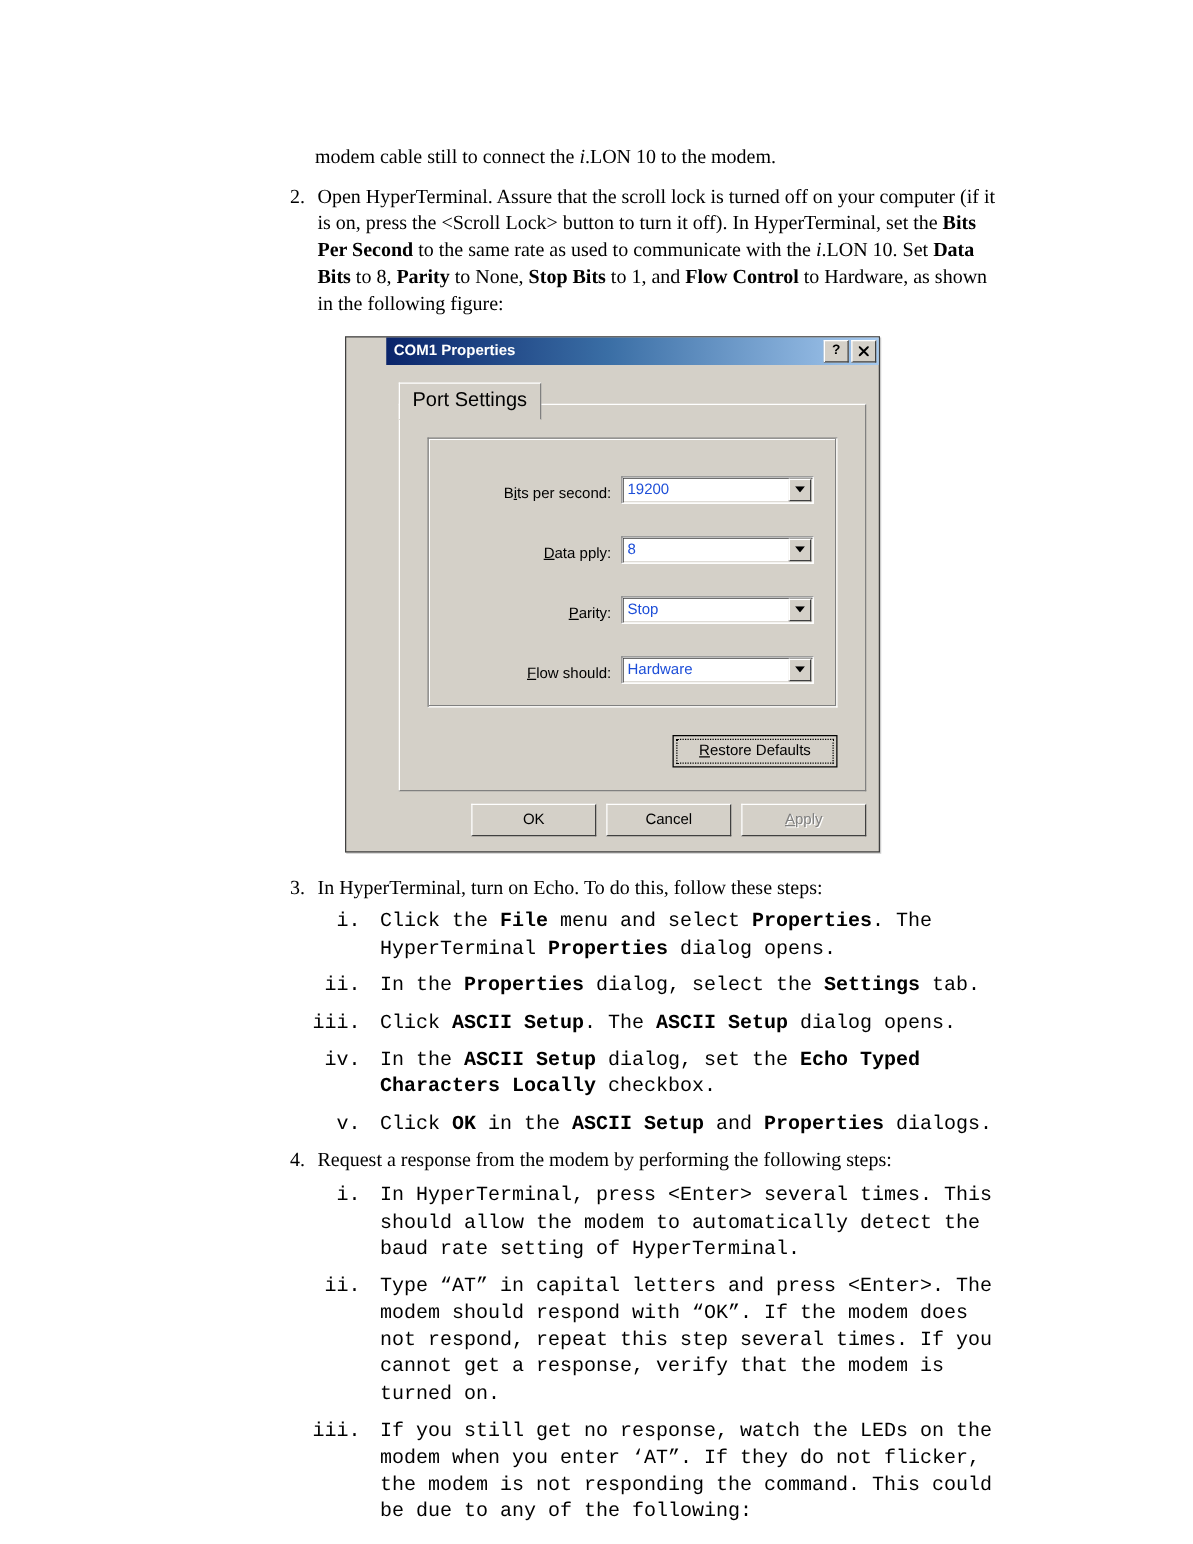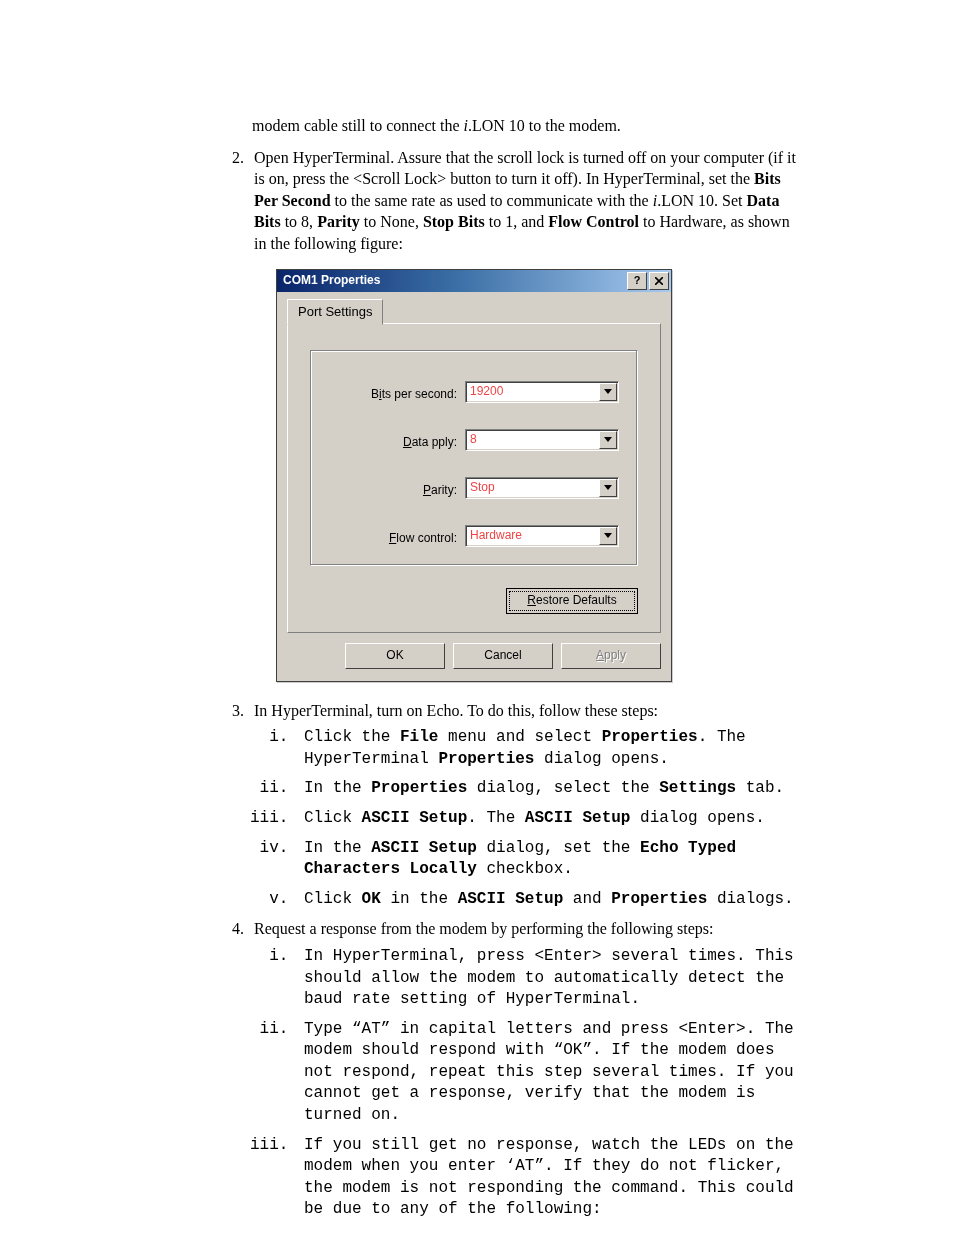--- a/index.html
+++ b/index.html
@@ -43,20 +43,21 @@
   .dialog-wrap {
     margin: 14px 0 18px 22px;
   }
   .dlg {
     width: 394px;
     font-family: Tahoma, "MS Sans Serif", Arial, sans-serif;
     font-size: 12px;
     border: 1px solid #404040;
     background: #d4d0c8;
     box-shadow: 1px 1px 0 rgba(0,0,0,0.2);
+    padding-left: 32px;
   }
   .titlebar {
     height: 22px;
     background: linear-gradient(to right, #0a246a 0%, #3a6ea5 45%, #a6caf0 100%);
     color: #fff;
     display: flex;
     align-items: center;
     padding: 0 2px 0 6px;
     font-weight: bold;
     font-size: 12px;
@@ -89,24 +90,24 @@
     position: relative;
     margin-bottom: -1px;
     z-index: 2;
   }
   .tab {
     background: #d4d0c8;
     border-top: 1px solid #fff;
     border-left: 1px solid #fff;
     border-right: 1px solid #808080;
     padding: 3px 10px;
-    font-size: 13px;
+    font-size: 16px;
     border-bottom: 1px solid #d4d0c8;
     position: relative;
-    top: 1px;
+    top: 12px;
   }
   .tabpanel {
     border-top: 1px solid #fff;
     border-left: 1px solid #fff;
     border-right: 1px solid #808080;
     border-bottom: 1px solid #808080;
     background: #d4d0c8;
     padding: 26px 22px 18px 22px;
     z-index: 1;
   }
@@ -138,21 +139,21 @@
     background: #fff;
     border-top: 1px solid #808080;
     border-left: 1px solid #808080;
     border-right: 1px solid #fff;
     border-bottom: 1px solid #fff;
     box-shadow: inset 1px 1px 0 #404040, inset -1px -1px 0 #d4d0c8;
     align-items: center;
     padding-left: 4px;
     font-size: 12px;
   }
-  .combo .val { flex: 1; color: #ef4444; }
+  .combo .val { flex: 1; color: #1d4ed8; }
   .combo .ddbtn {
     width: 16px; height: 16px;
     background: #d4d0c8;
     border-top: 1px solid #fff;
     border-left: 1px solid #fff;
     border-right: 1px solid #404040;
     border-bottom: 1px solid #404040;
     display: flex; align-items: center; justify-content: center;
     margin: 1px;
   }
@@ -266,21 +267,21 @@
                     <div class="ddbtn">
                         <svg width="8" height="5" viewBox="0 0 8 5">
                           <path d="M0 0 L8 0 L4 5 Z" fill="#000"></path>
                         </svg>
                       </div>
                   </div>
                 </div>
 
 
                 <div class="row">
-                  <div class="lbl"><span></span><span class="ul">F</span><span>low control:</span></div>
+                  <div class="lbl"><span></span><span class="ul">F</span><span>low should:</span></div>
                   <div class="combo">
                     <span class="val">Hardware</span>
                     <div class="ddbtn">
                         <svg width="8" height="5" viewBox="0 0 8 5">
                           <path d="M0 0 L8 0 L4 5 Z" fill="#000"></path>
                         </svg>
                       </div>
                   </div>
                 </div>
 

